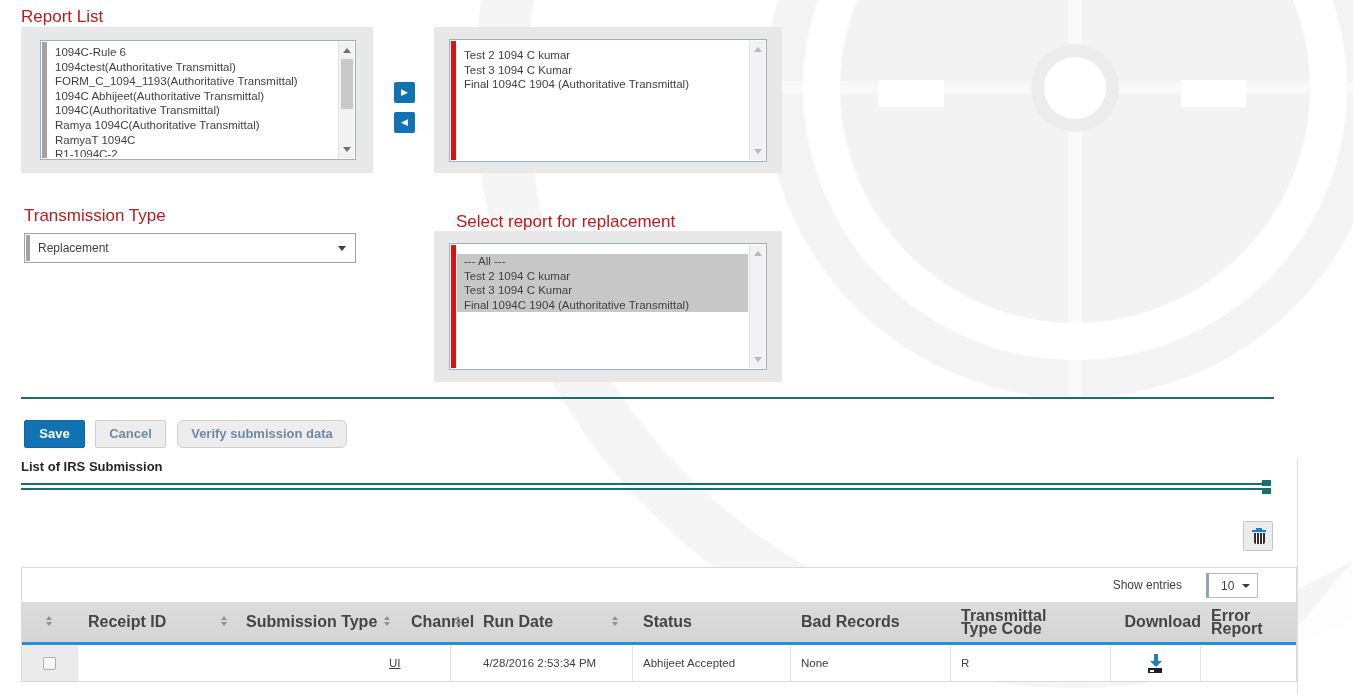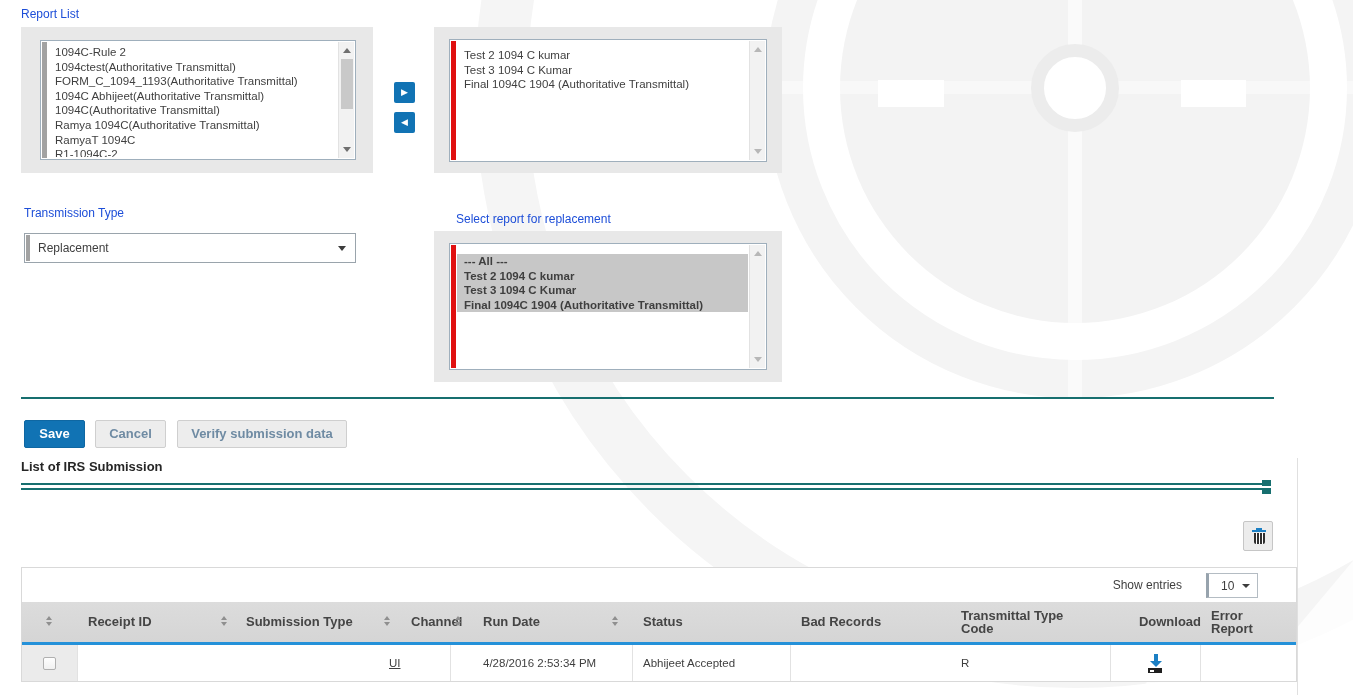--- a/index.html
+++ b/index.html
@@ -17,21 +17,21 @@
   .wm .hole{left:1031px;top:44px;width:88px;height:88px;border:13px solid #ececec;background:#fff;}
   .wm .vstripe{left:1068px;top:-60px;width:14px;height:465px;background:rgba(255,255,255,.55);border-radius:0;}
   .wm .hstripe{left:700px;top:81px;width:653px;height:13px;background:rgba(255,255,255,.45);border-radius:0;}
   .wm .wrectL{left:878px;top:80px;width:66px;height:27px;background:#fff;border-radius:0;}
   .wm .wrectR{left:1181px;top:80px;width:65px;height:27px;background:#fff;border-radius:0;}
   .wm .diag1{left:1235px;top:420px;width:44px;height:330px;background:rgba(255,255,255,.75);transform:rotate(40deg);border-radius:0;}
   .wm .diag2{left:1310px;top:455px;width:44px;height:330px;background:rgba(255,255,255,.75);transform:rotate(40deg);border-radius:0;}
 
   .content{position:absolute;inset:0;z-index:1;}
 
-  .lbl{font-size:12px;color:#1d4ed8;}
+  .lbl{font-size:17px;color:#b91c1c;}
 
   
   .panel{position:absolute;background:#e8e8e8;}
   .listbox{position:absolute;background:#fff;border:1px solid #9fafbc;}
   .accent{position:absolute;left:1px;top:1px;bottom:1px;width:5px;}
   .accent.gray{background:#a2a2a2;}
   .accent.red{background:#e01010;}
   .lb-items{position:absolute;left:7px;top:4px;right:18px;bottom:2px;overflow:hidden;}
   .lb-item{font-size:11.5px;line-height:14.6px;color:#3f3f3f;padding-left:7px;white-space:nowrap;}
   .lb-items.selected-all .lb-item{background:#c7c7c7;}
@@ -76,21 +76,21 @@
   .tbl{position:absolute;left:21px;top:567px;width:1276px;height:115px;background:#f0abfc;border:1px solid #d9d9d9;}
   .tbl .toolbar{position:absolute;left:0;top:0;right:0;height:34px;background:#fff;}
   .show-entries{position:absolute;right:114px;top:10px;font-size:12px;color:#3f3f3f;}
   .pagesize{position:absolute;right:38px;top:5px;width:52px;height:25px;background:#fff;
             border:1px solid #b4bcc3;border-left:3px solid #97a3ad;}
   .pagesize .val{position:absolute;left:12px;top:0;bottom:0;font-size:12px;display:flex;align-items:center;color:#3f3f3f;}
   .pagesize .caret{right:7px;border-left-width:4px;border-right-width:4px;border-top-width:4.5px;}
 
   .thead{position:absolute;left:0;top:34px;right:0;height:40px;background:linear-gradient(#dcdcdc,#d5d5d5);}
   .th{position:absolute;top:0;height:40px;display:flex;align-items:center;padding-left:10px;
-      font-size:13px;font-weight:bold;color:#454545;line-height:13.5px;}
+      font-size:16px;font-weight:bold;color:#454545;line-height:13.5px;}
   .sort{position:absolute;top:50%;margin-top:-6px;display:flex;flex-direction:column;gap:2px;}
   .sort i{display:block;width:0;height:0;border-left:3.5px solid transparent;border-right:3.5px solid transparent;}
   .sort .u{border-bottom:4px solid #8f8f8f;}
   .sort .d{border-top:4px solid #8f8f8f;}
 
   .blue-rule{position:absolute;left:0;top:74px;right:0;height:3px;background:#2491d9;}
 
   .trow{position:absolute;left:0;top:77px;right:0;height:36px;background:#fff;}
   .td{position:absolute;top:0;height:36px;display:flex;align-items:center;padding-left:10px;
       font-size:11.5px;color:#3f3f3f;border-right:1px solid #e2e2e2;}
@@ -125,21 +125,21 @@
 
   <div class="content">
 
     <div class="abs lbl" style="left:21px;top:7px;">Report List</div>
 
     <div class="panel" style="left:21px;top:27px;width:352px;height:146px;">
       <div class="listbox" style="left:19px;top:13px;width:316px;height:120px;">
         <div class="accent gray"></div>
         <div class="lb-items">
 
-        <div class="lb-item">1094C-Rule 2</div>
+        <div class="lb-item">1094C-Rule 6</div>
             <div class="lb-item">1094ctest(Authoritative Transmittal)</div>
             <div class="lb-item">FORM_C_1094_1193(Authoritative Transmittal)</div>
             <div class="lb-item">1094C Abhijeet(Authoritative Transmittal)</div>
             <div class="lb-item">1094C(Authoritative Transmittal)</div>
             <div class="lb-item">Ramya 1094C(Authoritative Transmittal)</div>
             <div class="lb-item">RamyaT 1094C</div>
             <div class="lb-item">R1-1094C-2</div>
           </div>
         <div class="sb">
           <span class="tri-u"></span>
@@ -169,42 +169,42 @@
     </div>
 
     <div class="abs lbl" style="left:24px;top:206px;">Transmission Type</div>
     <div class="sel" style="left:24px;top:233px;width:332px;height:30px;">
       <div class="accent gray"></div>
       <span class="val">Replacement</span>
       <span class="caret"></span>
     </div>
 
     <div class="abs lbl" style="left:456px;top:212px;">Select report for replacement</div>
-    <div class="panel" style="left:434px;top:231px;width:348px;height:151px;font-weight:bold;">
+    <div class="panel" style="left:434px;top:231px;width:348px;height:151px;">
       <div class="listbox" style="left:15px;top:12px;width:318px;height:127px;">
         <div class="accent red"></div>
         <div class="lb-items selected-all" style="top:10px;">
 
         <div class="lb-item">--- All ---</div>
             <div class="lb-item">Test 2 1094 C kumar</div>
             <div class="lb-item">Test 3 1094 C Kumar</div>
             <div class="lb-item">Final 1094C 1904 (Authoritative Transmittal)</div>
           </div>
         <div class="sb dim">
           <span class="tri-u"></span>
           <span class="tri-d"></span>
         </div>
       </div>
     </div>
 
     <div class="teal-line" style="left:21px;top:397px;width:1253px;"></div>
 
     <button class="btn primary" style="left:24px;top:420px;width:61px;">Save</button>
     <button class="btn secondary" style="left:95px;top:420px;width:71px;">Cancel</button>
-    <button class="btn secondary" style="left:177px;top:420px;width:170px;">Verify submission data</button>
+    <button class="btn secondary" style="left:177px;top:420px;width:170px;border-radius:6px;">Verify submission data</button>
 
     <div class="heading" style="left:21px;top:459px;">List of IRS Submission</div>
     <div class="teal-line" style="left:21px;top:483px;width:1243px;"></div>
     <div class="teal-line" style="left:21px;top:488px;width:1243px;"></div>
     <div class="teal-handle" style="left:1262px;top:480px;"></div>
     <div class="teal-handle" style="left:1262px;top:488px;"></div>
 
     <div class="right-edge"></div>
 
     <button class="trash-btn" style="left:1243px;top:521px;">
@@ -276,20 +276,21 @@
 
       <div class="blue-rule"></div>
 
       <div class="trow">
         <div class="td first" style="left:0;width:56px;">
           <span class="checkbox"></span>
         </div>
         <div class="td" style="left:357px;width:72px;text-decoration:underline;">UI</div>
         <div class="td" style="left:451px;width:160px;">4/28/2016 2:53:34 PM</div>
         <div class="td" style="left:611px;width:158px;">Abhijeet Accepted</div>
+        <div class="td" style="left:769px;width:160px;">None</div>
         <div class="td" style="left:929px;width:160px;">R</div>
         <div class="td" style="left:1089px;width:90px;justify-content:center;padding-left:0;">
           <span class="dl">
             <span class="stem"></span>
               <span class="head"></span>
               <span class="tray">
                 <i></i>
               </span>
           </span>
         </div>

